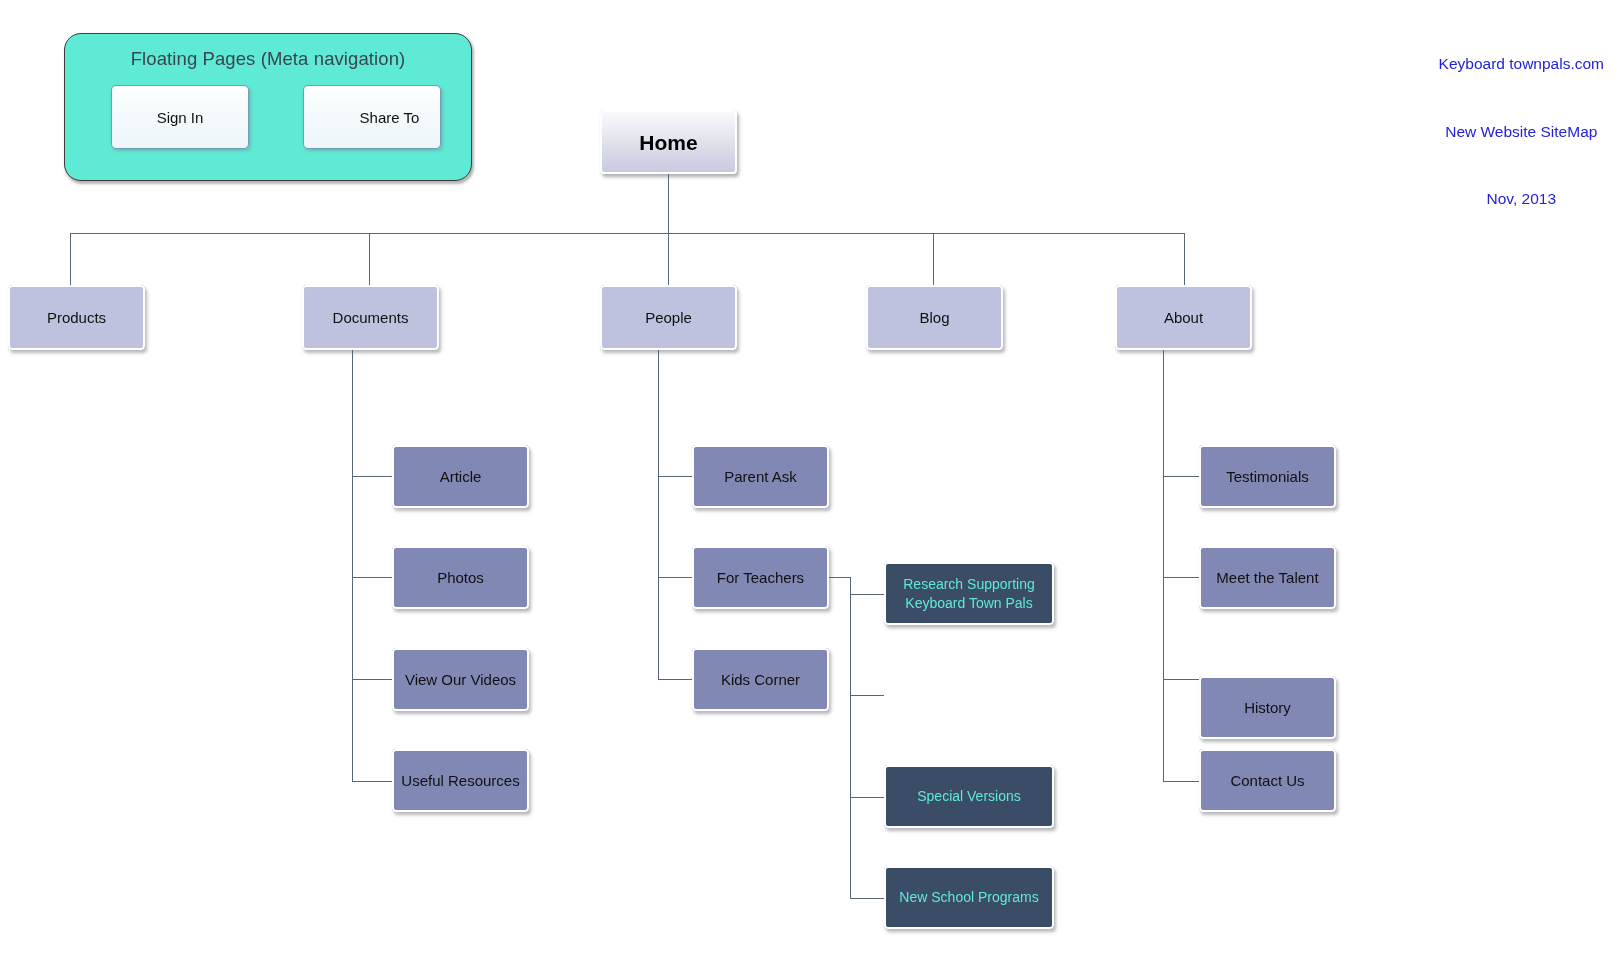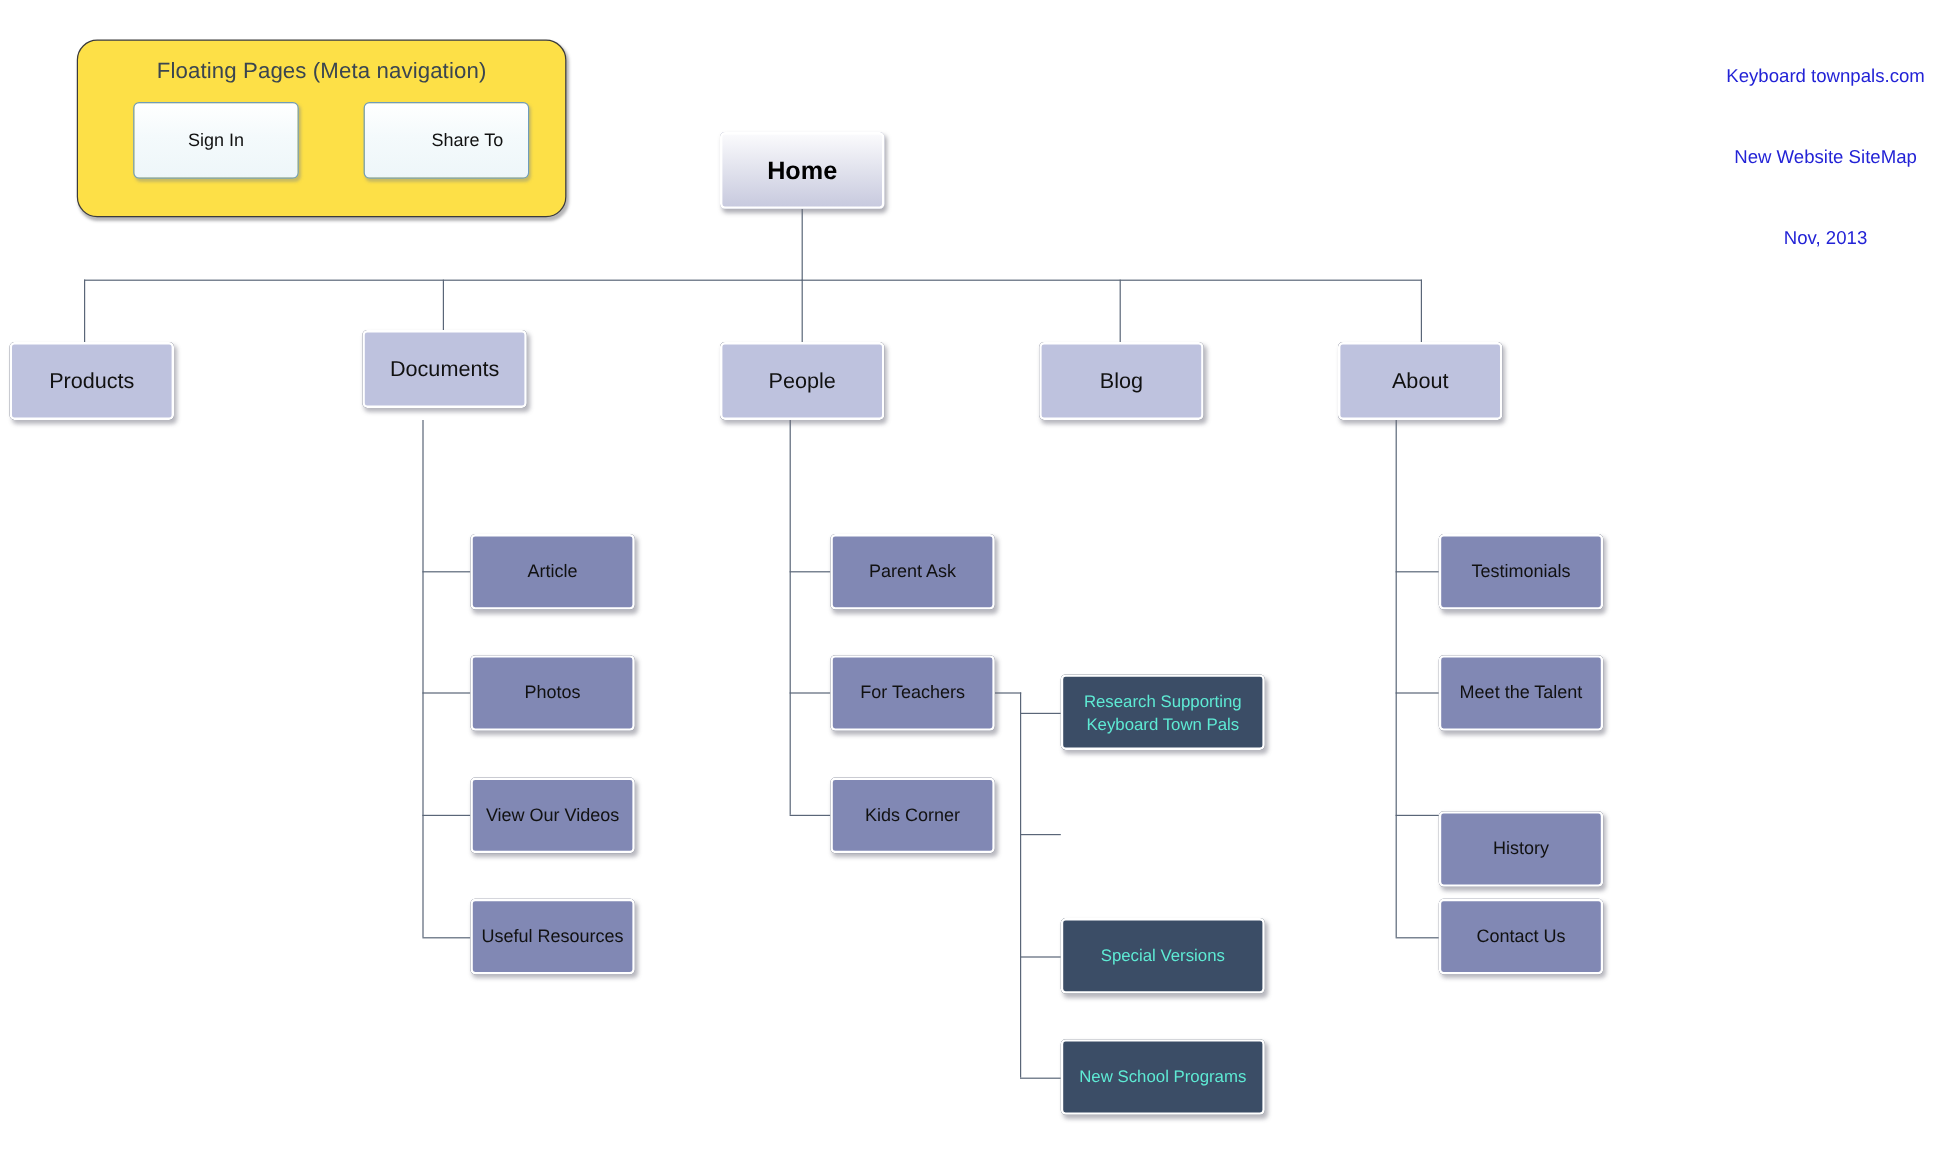--- a/index.html
+++ b/index.html
@@ -36,21 +36,21 @@
 
   
   .floating-panel {
     position: absolute;
     left: 64px;
     top: 33px;
     width: 408px;
     height: 148px;
     border: 1.6px solid #3b3b3b;
     border-radius: 17px;
-    background: #fde047;
+    background: #5eead4;
     box-shadow: 1.5px 2.5px 2.5px rgba(90,90,95,0.45);
     box-sizing: border-box;
   }
   .floating-title {
     position: absolute;
     top: 14px;
     left: 0;
     width: 100%;
     text-align: center;
     font-size: 18.5px;
@@ -101,21 +101,21 @@
     color: #000000;
   }
 
   
   .node.lvl2 {
     background: #bec2de;
     border: 1.1px solid #2e3550;
     outline: 2.5px solid #ffffff;
     outline-offset: -2.5px;
     box-shadow: 2px 3px 3.5px rgba(95,95,110,0.45);
-    font-size: 18px;
+    font-size: 15px;
     color: #111111;
   }
 
   
   .node.lvl3 {
     background: #8188b4;
     border: 1.1px solid #2e3550;
     outline: 2.5px solid #ffffff;
     outline-offset: -2.5px;
     box-shadow: 2px 3px 3.5px rgba(95,95,110,0.45);
@@ -189,21 +189,21 @@
 
   <div class="conn v" style="left:1163px; top:350px; height:431px;"></div>
   <div class="conn h" style="left:1163px; top:476px; width:36px;"></div>
   <div class="conn h" style="left:1163px; top:577px; width:36px;"></div>
   <div class="conn h" style="left:1163px; top:679px; width:36px;"></div>
   <div class="conn h" style="left:1163px; top:781px; width:36px;"></div>
 
   <div class="node root" style="left:600px; top:110px; width:137px; height:64px;">Home</div>
 
   <div class="node lvl2" style="left:8px; top:285px; width:137px; height:65px;">Products</div>
-  <div class="node lvl2" style="left:302px; top:275px; width:137px; height:65px;">Documents</div>
+  <div class="node lvl2" style="left:302px; top:285px; width:137px; height:65px;">Documents</div>
   <div class="node lvl2" style="left:600px; top:285px; width:137px; height:65px;">People</div>
   <div class="node lvl2" style="left:866px; top:285px; width:137px; height:65px;">Blog</div>
   <div class="node lvl2" style="left:1115px; top:285px; width:137px; height:65px;">About</div>
 
   <div class="node lvl3" style="left:392px; top:445px; width:137px; height:63px;">Article</div>
   <div class="node lvl3" style="left:392px; top:546px; width:137px; height:63px;">Photos</div>
   <div class="node lvl3" style="left:392px; top:648px; width:137px; height:63px;">View Our Videos</div>
   <div class="node lvl3" style="left:392px; top:749px; width:137px; height:63px;">Useful Resources</div>
 
   <div class="node lvl3" style="left:692px; top:445px; width:137px; height:63px;">Parent Ask</div>

